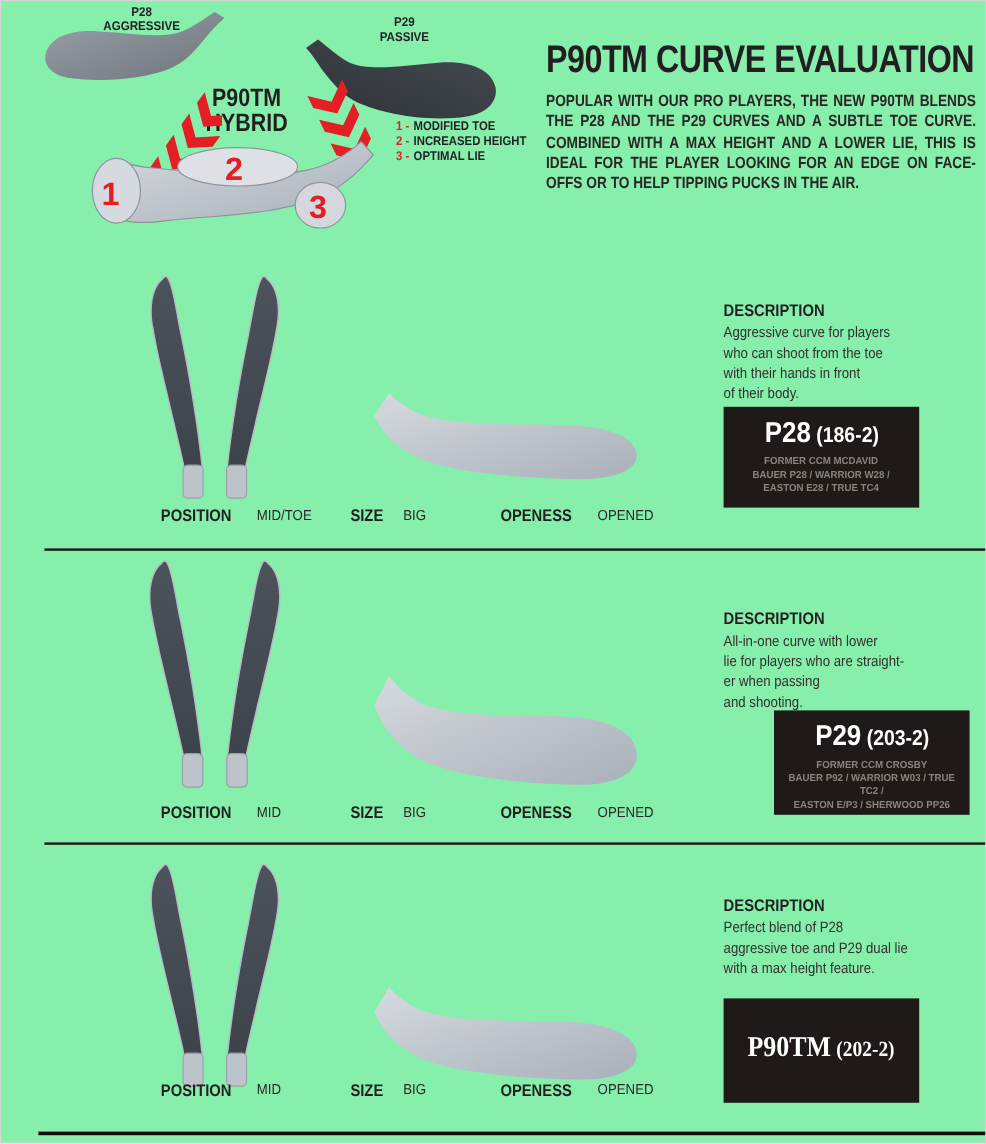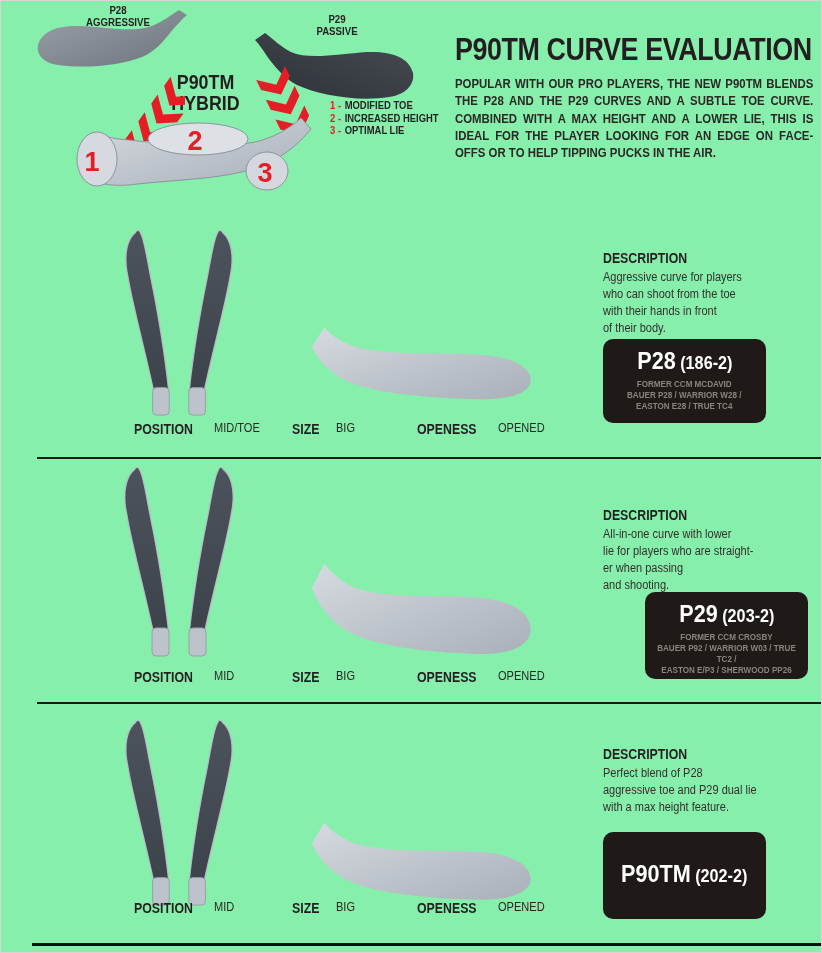--- a/index.html
+++ b/index.html
@@ -21,34 +21,34 @@
   .legend-num { color:#e31e25; }
 
   
   .page-title { font-size:32px; font-weight:bold; white-space:nowrap;
                 transform:scaleX(.84); transform-origin:0 0; letter-spacing:-0.5px; }
   .intro { width:424px; transform:scaleX(.845); transform-origin:0 0;
            font-size:13.5px; font-weight:bold; line-height:17.3px;
            text-align:justify; color:#2b2724; }
 
   
-  .spec-group { display:flex; align-items:flex-start; gap:13px; white-space:nowrap; }
+  .spec-group { display:flex; align-items:center; gap:13px; white-space:nowrap; }
   .spec-label { font-size:14px; font-weight:bold; transform:scaleX(.88); transform-origin:0 100%; }
   .spec-value { font-size:12px; transform:scaleX(.92); transform-origin:0 100%; color:#2b2724; }
 
   
   .desc-heading { font-size:14px; font-weight:bold; transform:scaleX(.88); transform-origin:0 0;
                   white-space:nowrap; }
   .desc-body { font-size:12.5px; line-height:17px; color:#332f2b;
                transform:scaleX(.88); transform-origin:0 0; white-space:pre-line; width:200px; }
 
   .badge { left:602px; width:163px; background:#1f1a17; color:#ffffff;
-           display:flex; flex-direction:column; align-items:center; box-sizing:border-box;border-radius:10px; }
+           display:flex; flex-direction:column; align-items:center; box-sizing:border-box; }
   .badge-title { margin-top:8px; white-space:nowrap; transform:scaleX(.9); }
-  .badge--center { justify-content:center; }
+  .badge--center { justify-content:center;font-family:Liberation Serif, serif; }
   .badge--center .badge-title { margin-top:0; }
   .badge-name { font-size:24px; font-weight:bold; }
   .badge-code { font-size:18px; font-weight:bold; margin-left:5px; }
   .former { margin-top:4px; font-size:8.5px; font-weight:bold; color:#8a8480;
             text-align:center; line-height:11px; white-space:pre-line; transform:scaleX(.95); }
 
   .divider { left:36px; width:786px; height:2px; background:#191919; }
   .bottom-rule { left:31px; width:791px; height:3px; background:#0e0e0e; }
 
   .red { fill:#e31e25; }

